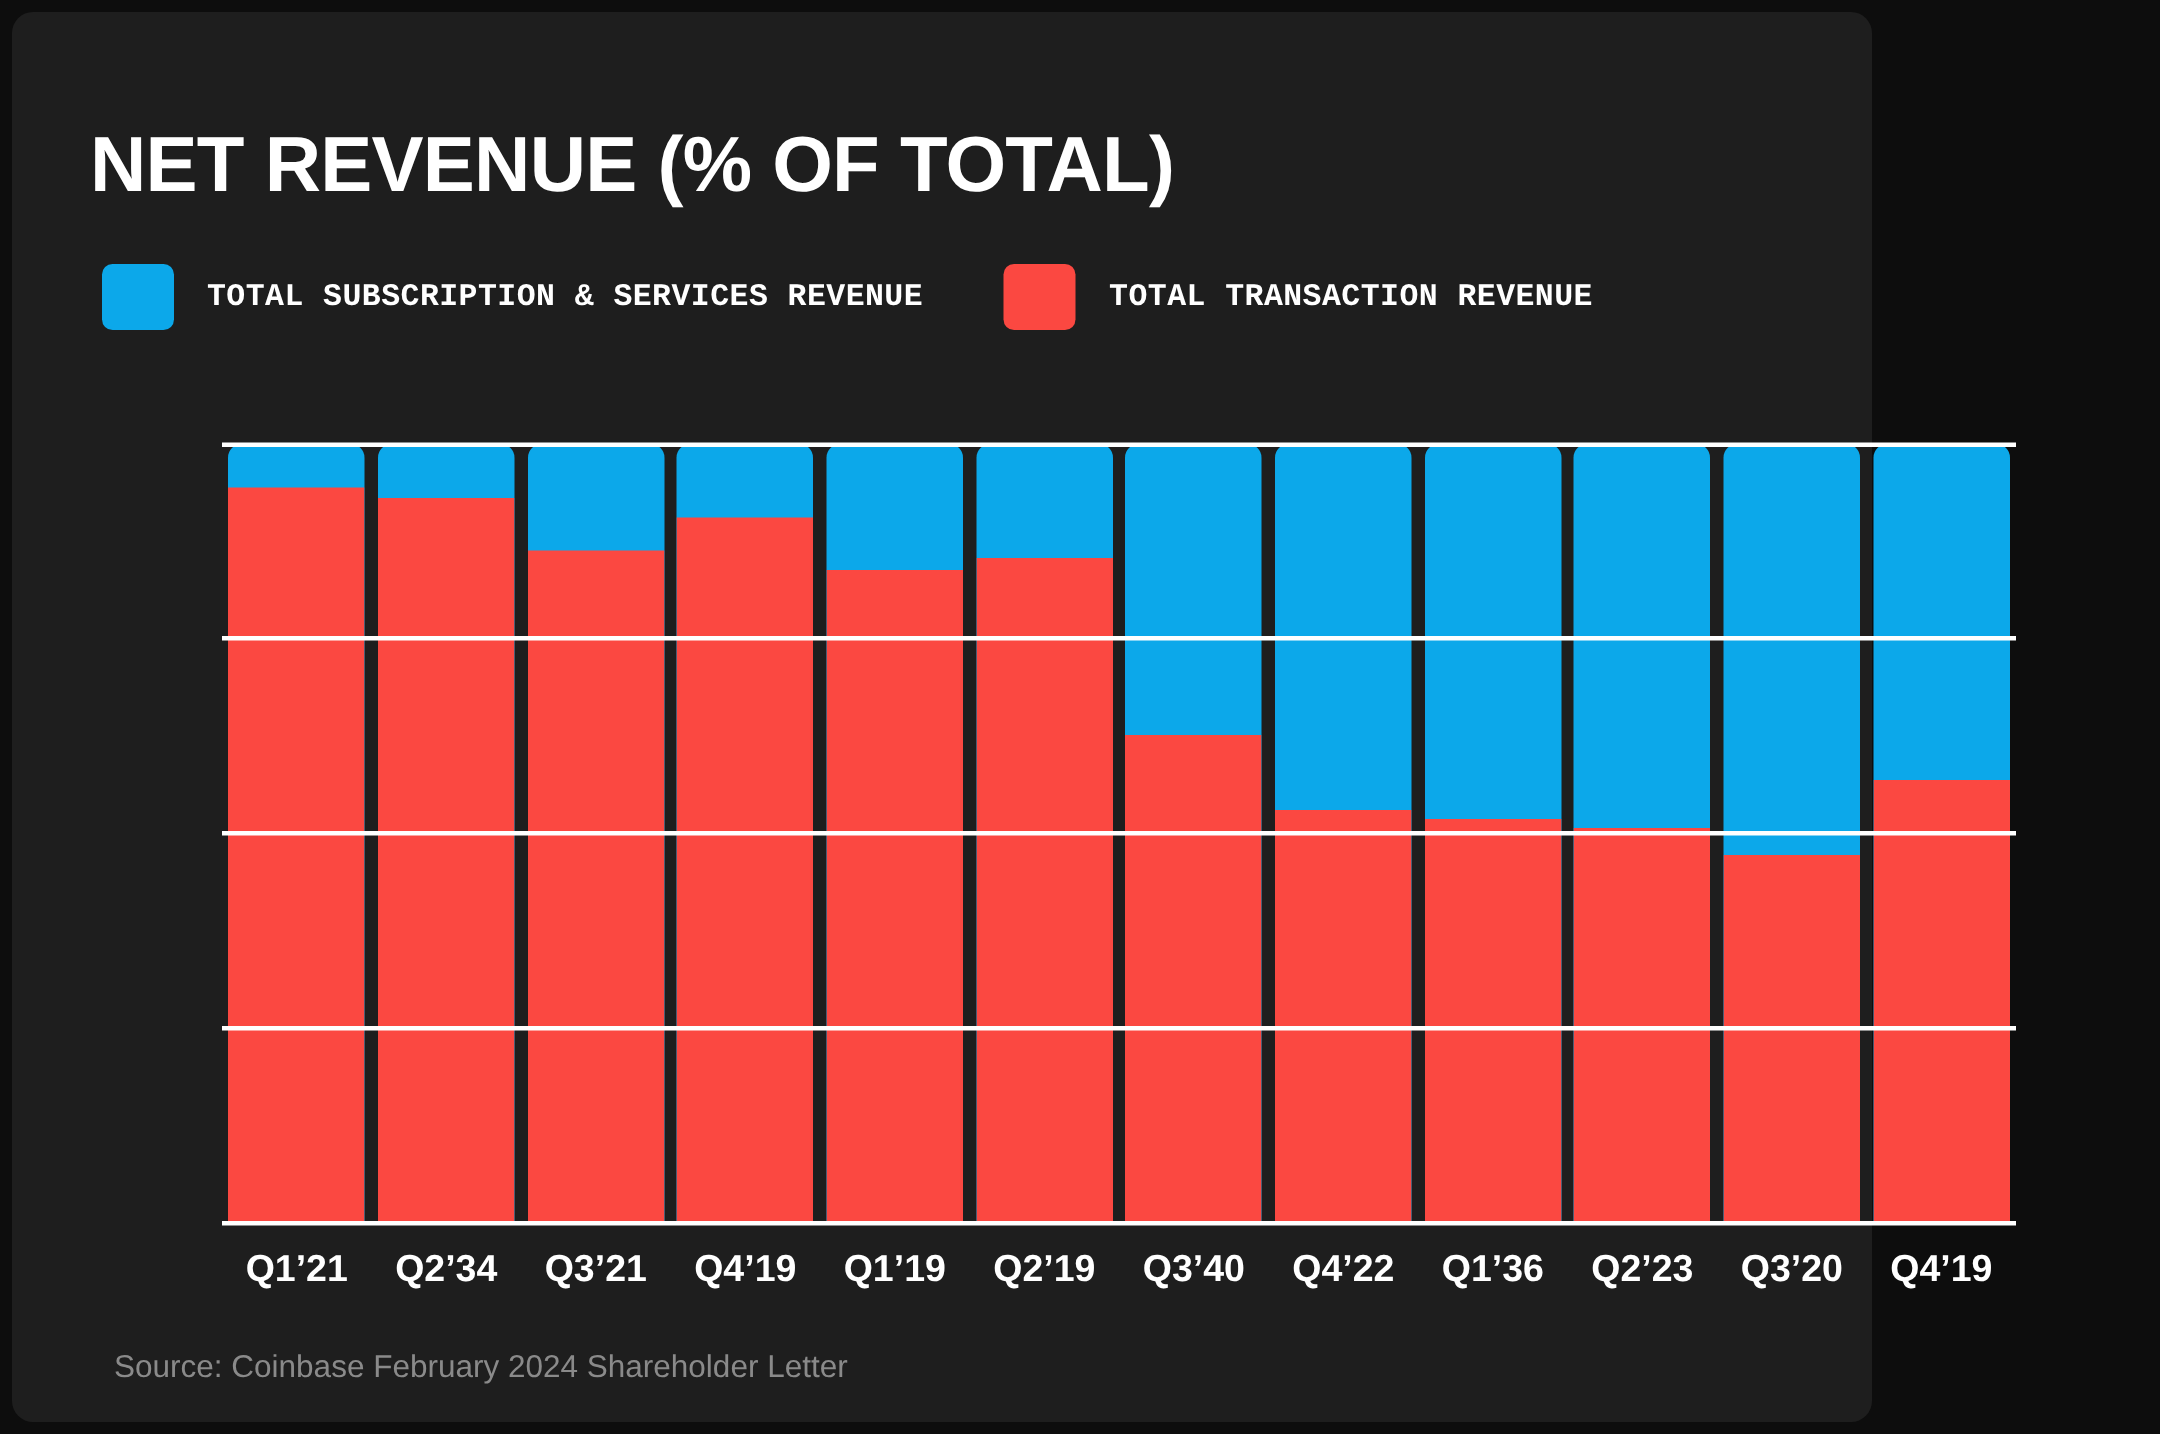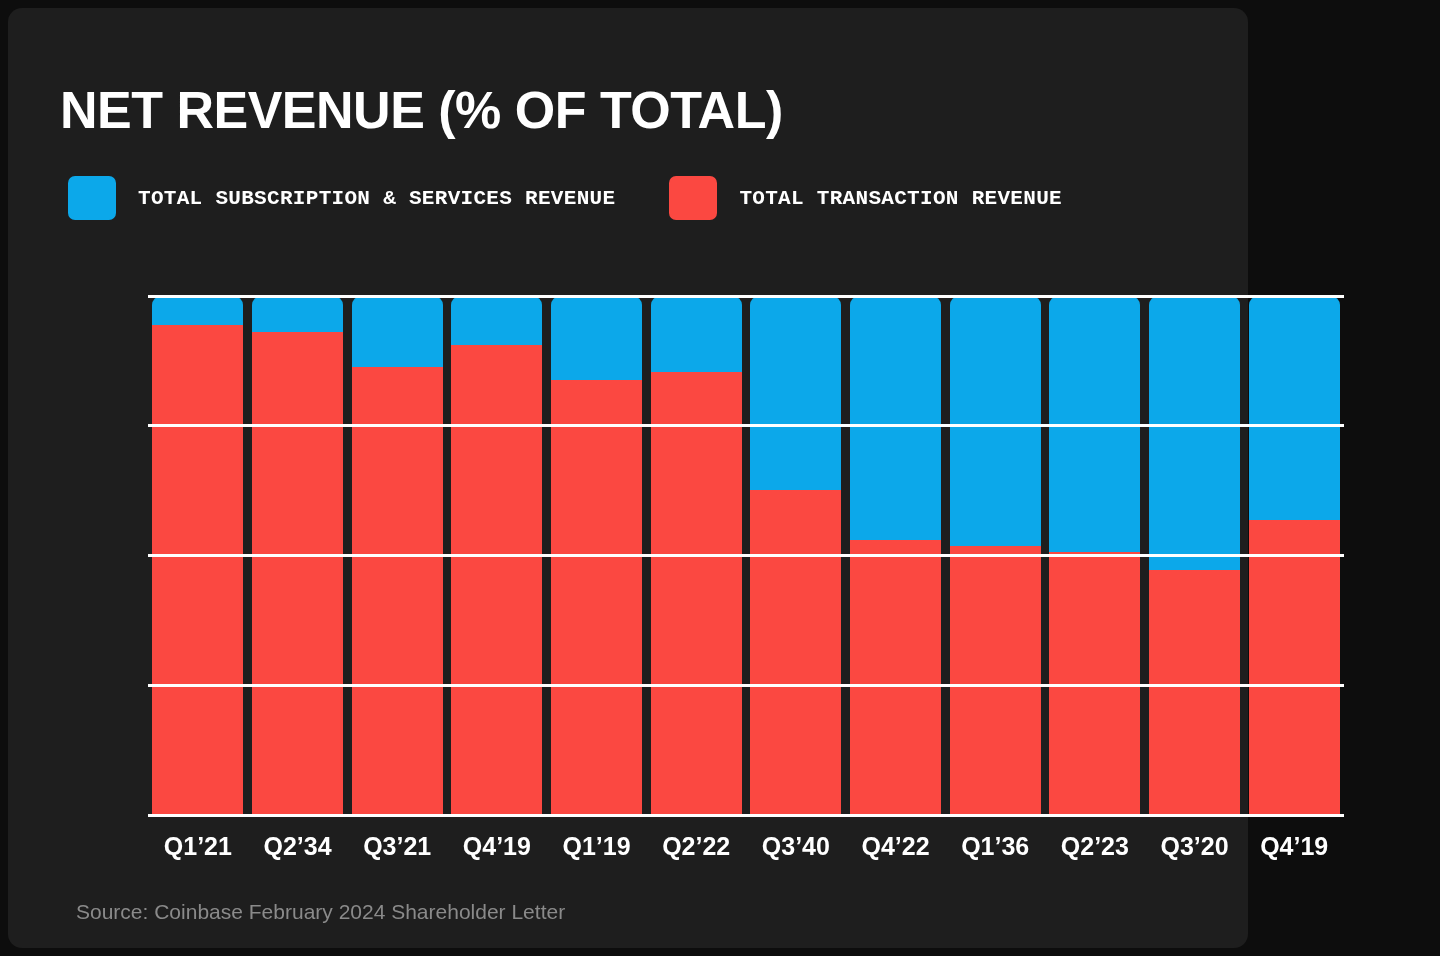--- a/index.html
+++ b/index.html
@@ -237,21 +237,21 @@
         <div class="gridline" style="bottom: calc(100% - 1.5px);"></div>
       </div>
   </div>
 
   <div id="xlabels">
       <div class="xtick">Q1’21</div>
       <div class="xtick">Q2’34</div>
       <div class="xtick">Q3’21</div>
       <div class="xtick">Q4’19</div>
       <div class="xtick">Q1’19</div>
-      <div class="xtick">Q2’22</div>
+      <div class="xtick">Q2’19</div>
       <div class="xtick">Q3’40</div>
       <div class="xtick">Q4’22</div>
       <div class="xtick">Q1’36</div>
       <div class="xtick">Q2’23</div>
       <div class="xtick">Q3’20</div>
       <div class="xtick">Q4’19</div>
     </div>
 
   <div id="source">Source: Coinbase February 2024 Shareholder Letter</div>
 

